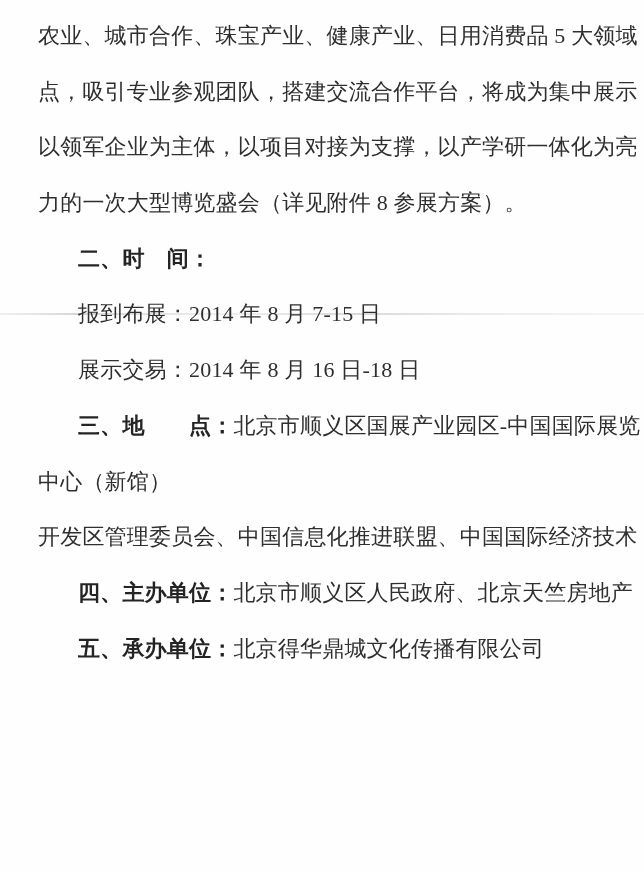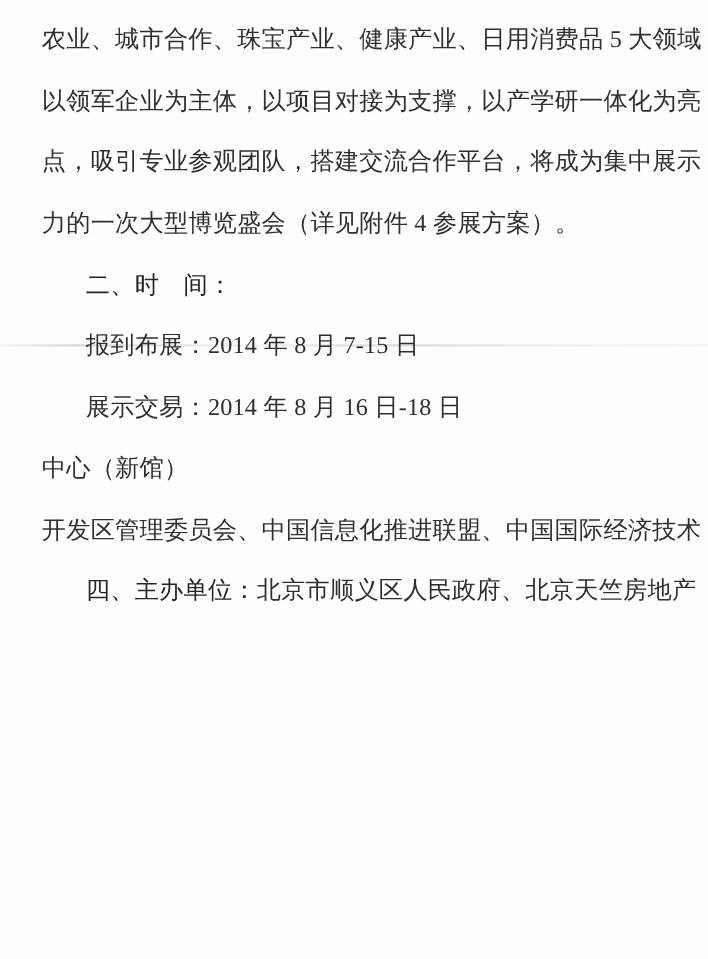--- a/index.html
+++ b/index.html
@@ -24,21 +24,21 @@
     font-size: 22px;
     line-height: 55.7px;
     height: 55.7px;
     white-space: nowrap;
     letter-spacing: 0.2px;
   }
   .indent {
     padding-left: 40px;
   }
   .bold-seg {
-    font-weight: normal;
+    font-weight: bold;
     color: #242424;
   }
   .reg-seg {
     font-weight: normal;
   }
   
   .scan-line {
     position: absolute;
     left: 0;
     top: 313px;
@@ -59,53 +59,59 @@
 
 <div class="page">
 
   <div class="scan-line"></div>
 
   <div class="doc-line">
     <span class="reg-seg">农业、城市合作、珠宝产业、健康产业、日用消费品 5 大领域，</span>
   </div>
 
   <div class="doc-line">
-    <span class="reg-seg">以领军企业为主体，以项目对接为支撑，以产学研一体化为亮</span>
+    <span class="reg-seg">点，吸引专业参观团队，搭建交流合作平台，将成为集中展示</span>
   </div>
 
   <div class="doc-line">
-    <span class="reg-seg">点，吸引专业参观团队，搭建交流合作平台，将成为集中展示</span>
+    <span class="reg-seg">以领军企业为主体，以项目对接为支撑，以产学研一体化为亮</span>
   </div>
 
 
   <div class="doc-line">
-    <span class="reg-seg">力的一次大型博览盛会（详见附件 4 参展方案）。</span>
+    <span class="reg-seg">力的一次大型博览盛会（详见附件 8 参展方案）。</span>
   </div>
 
   <div class="doc-line indent">
     <span class="bold-seg">二、时　间：</span>
   </div>
 
   <div class="doc-line indent">
     <span class="reg-seg">报到布展：2014 年 8 月 7-15 日</span>
   </div>
 
   <div class="doc-line indent">
     <span class="reg-seg">展示交易：2014 年 8 月 16 日-18 日</span>
   </div>
 
 
+  <div class="doc-line indent">
+    <span class="bold-seg">三、地　　点：</span><span class="reg-seg">北京市顺义区国展产业园区-中国国际展览</span>
+  </div>
 
   <div class="doc-line">
     <span class="reg-seg">中心（新馆）</span>
   </div>
 
   <div class="doc-line">
     <span class="reg-seg">开发区管理委员会、中国信息化推进联盟、中国国际经济技术</span>
   </div>
 
   <div class="doc-line indent">
     <span class="bold-seg">四、主办单位：</span><span class="reg-seg">北京市顺义区人民政府、北京天竺房地产</span>
   </div>
 
 
+  <div class="doc-line indent">
+    <span class="bold-seg">五、承办单位：</span><span class="reg-seg">北京得华鼎城文化传播有限公司</span>
+  </div>
 
 </div>
 
 </body></html>

